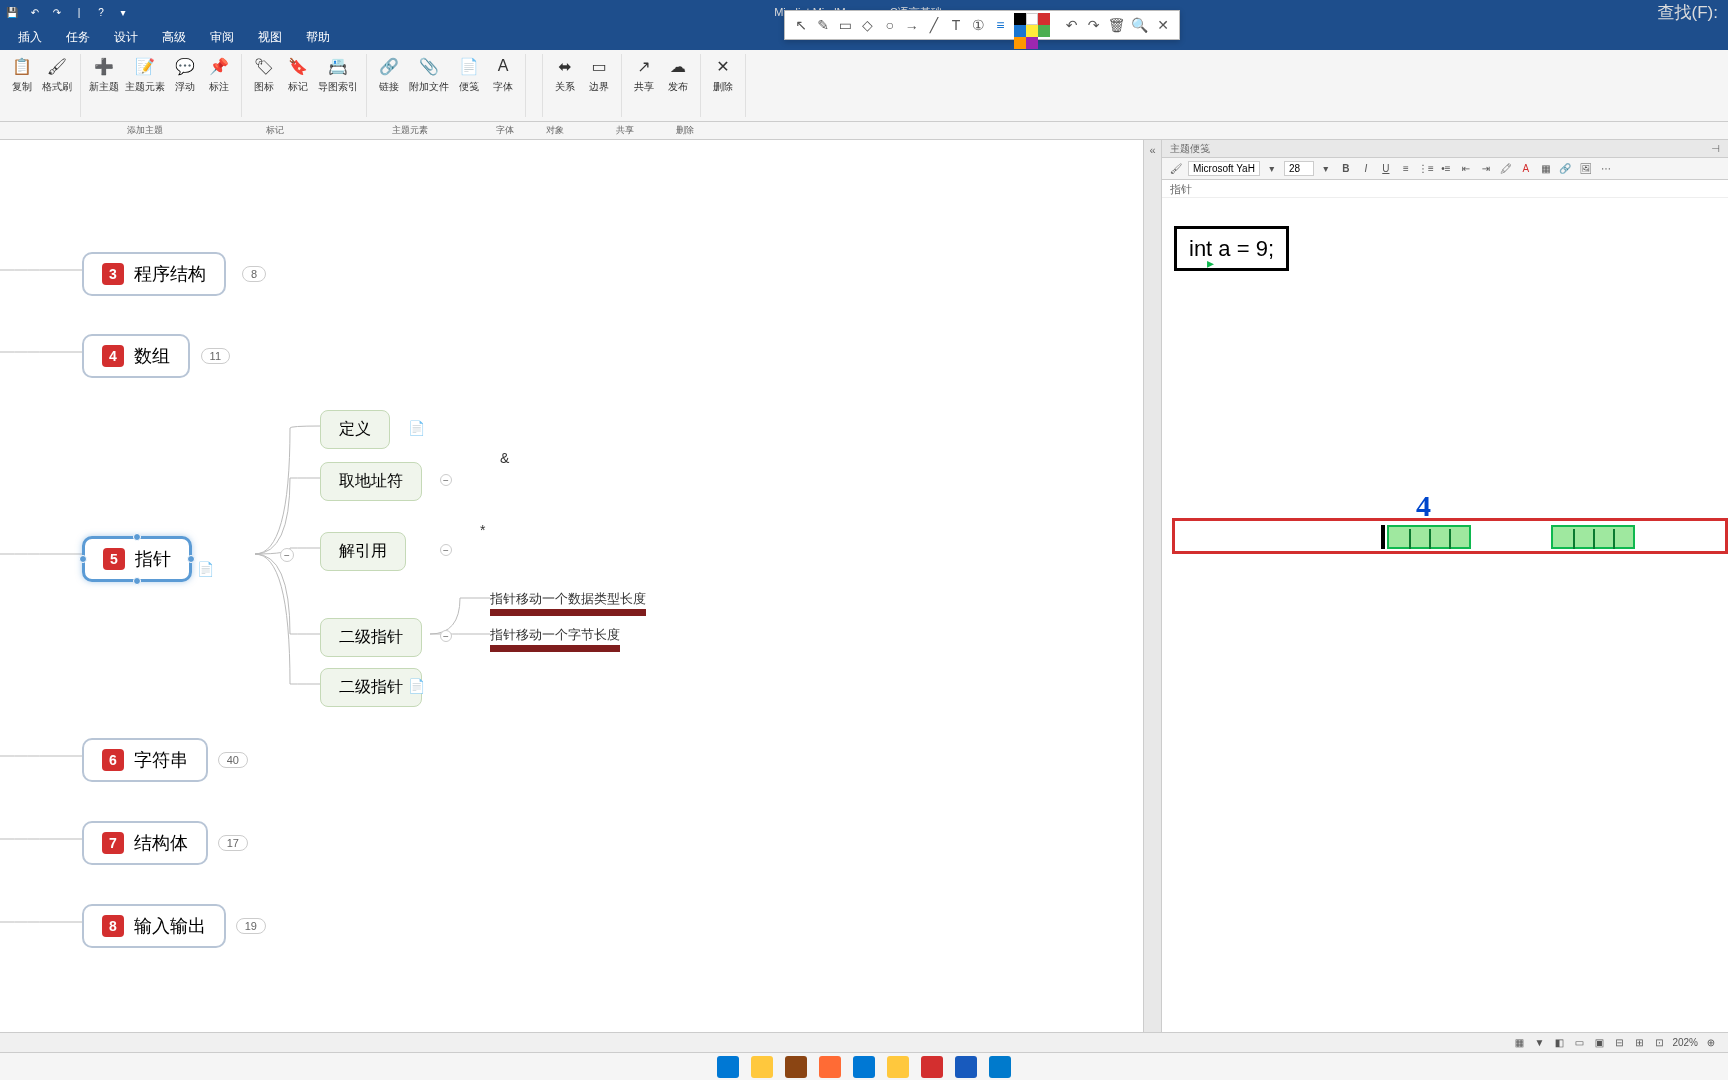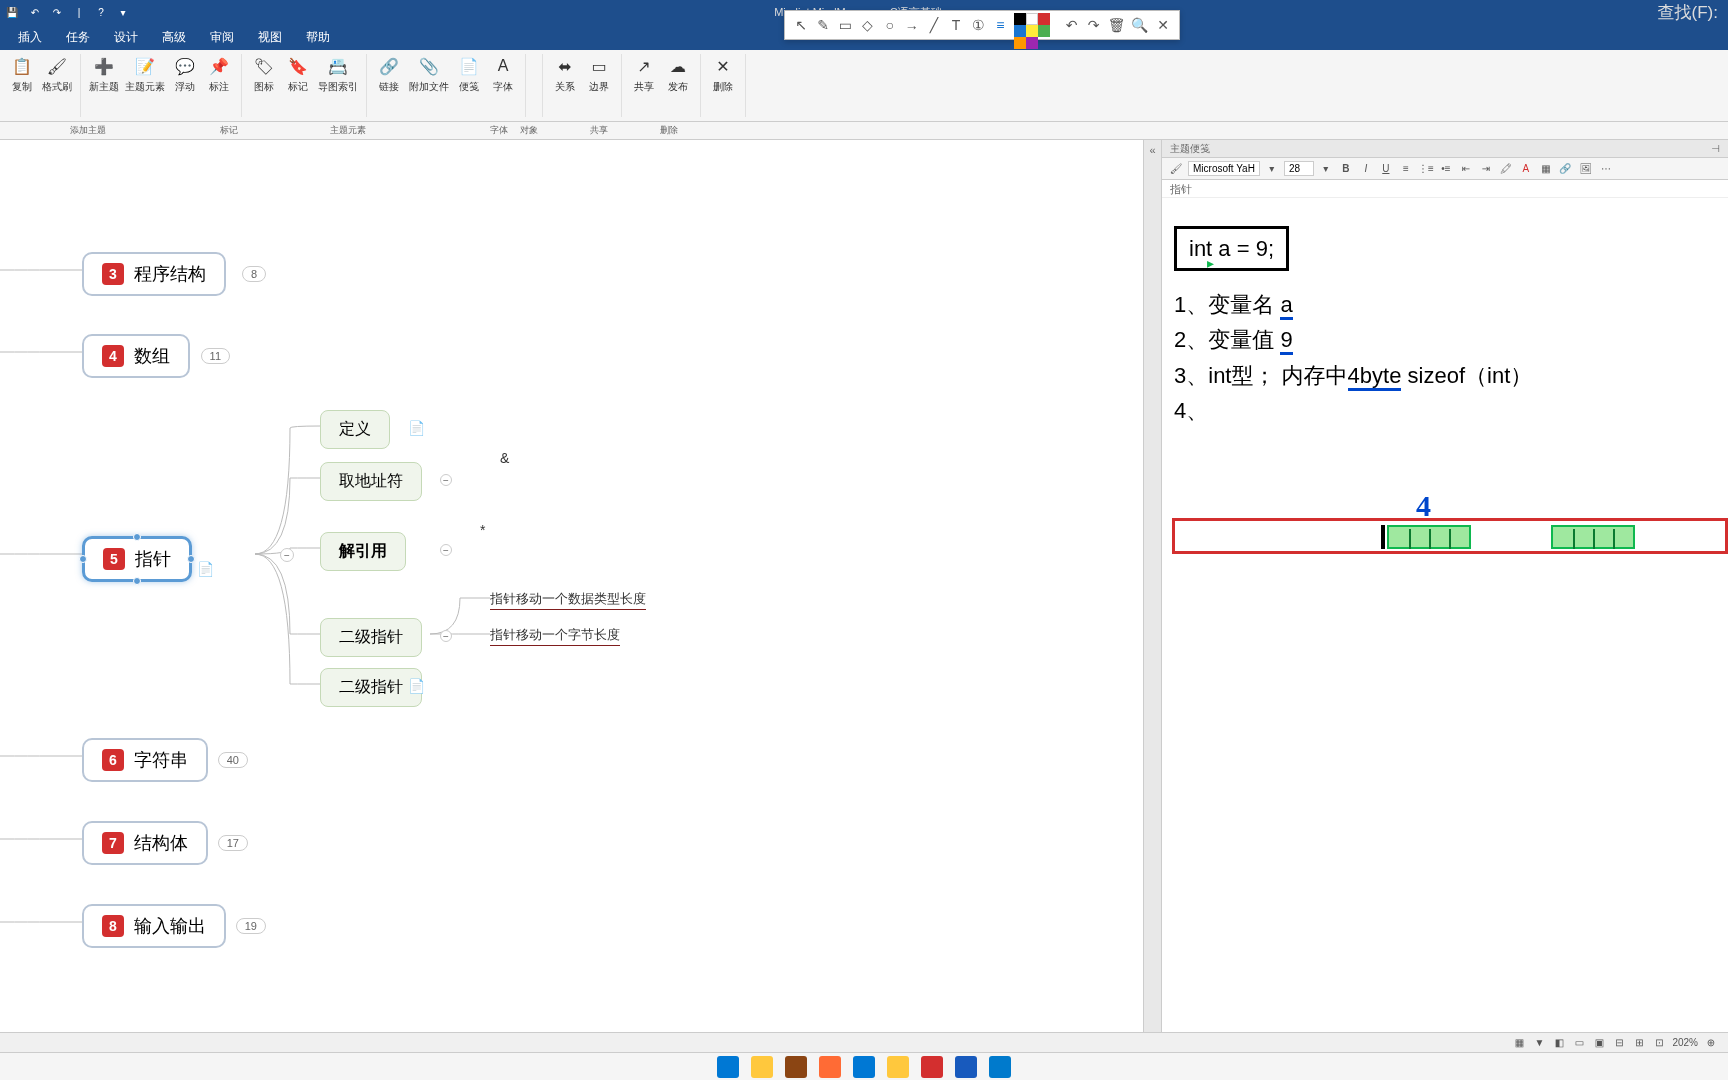--- a/index.html
+++ b/index.html
@@ -11,30 +11,30 @@
 .search-area{position:absolute;right:10px;color:#ddd;font-size:17px}
 .menubar{height:26px;background:#1e4e8c;display:flex;align-items:center;padding-left:8px;gap:4px}
 .menu-item{color:#fff;font-size:12px;padding:4px 10px;cursor:pointer}
 .ribbon{height:72px;background:#f5f5f5;border-bottom:1px solid #ccc;display:flex;align-items:flex-start;padding:4px 0}
 .ribbon-group{display:flex;flex-direction:column;align-items:center;height:100%;border-right:1px solid #e0e0e0;padding:0 8px;position:relative}
 .ribbon-btns{display:flex;gap:6px;flex:1}
 .ribbon-btn{display:flex;flex-direction:column;align-items:center;gap:2px;font-size:10px;color:#333;min-width:28px;cursor:pointer}
 .ribbon-icon{width:24px;height:24px;display:flex;align-items:center;justify-content:center;font-size:16px}
 .ribbon-label{font-size:10px;white-space:nowrap}
 .group-name-bar{height:18px;background:#f5f5f5;border-bottom:1px solid #ccc;display:flex;font-size:9px;color:#666}
-.group-name-item{text-align:left;padding-top:2px}
+.group-name-item{text-align:center;padding-top:2px}
 .content{display:flex;height:calc(100% - 164px)}
 .canvas{flex:1;background:#fff;position:relative;overflow:hidden;border-right:1px solid #ccc}
 .mindmap{position:absolute;left:0;top:0;width:810px;height:100%}
 .node{position:absolute;background:#fff;border:2px solid #b8c5d6;border-radius:10px;padding:8px 18px;display:flex;align-items:center;gap:10px;font-size:18px}
 .node.selected{border:3px solid #5b9bd5;box-shadow:0 0 6px rgba(91,155,213,.5)}
 .node-num{width:22px;height:22px;background:#d32f2f;color:#fff;border-radius:4px;display:flex;align-items:center;justify-content:center;font-size:14px;font-weight:bold}
 .node-count{position:absolute;right:-42px;top:50%;transform:translateY(-50%);border:1px solid #ccc;border-radius:10px;padding:1px 8px;font-size:11px;color:#666;background:#fff}
 .subnode{position:absolute;background:#f0f5ec;border:1px solid #c5d9b7;border-radius:8px;padding:8px 18px;font-size:16px;display:flex;align-items:center}
-.leaf{position:absolute;font-size:13px;color:#333;border-bottom:1px solid #7f1d1d;padding-bottom:1px}
+.leaf{position:absolute;font-size:13px;color:#333;border-bottom:7px solid #7f1d1d;padding-bottom:1px}
 .leaf-sym{position:absolute;font-size:14px;color:#333}
 .note-icon{position:absolute;width:16px;height:16px;color:#888;font-size:14px}
 .collapse-btn{position:absolute;width:14px;height:14px;border:1px solid #ccc;border-radius:50%;background:#fff;display:flex;align-items:center;justify-content:center;font-size:10px;color:#666}
 .panel-collapse{width:18px;background:#e8e8e8;border-right:1px solid #ccc;display:flex;align-items:flex-start;justify-content:center;padding-top:4px;font-size:11px;color:#666;cursor:pointer}
 .notes-panel{width:566px;background:#fff;display:flex;flex-direction:column}
 .notes-header{height:18px;background:#e8e8e8;border-bottom:1px solid #ccc;font-size:10px;color:#666;padding:2px 8px;display:flex;justify-content:space-between;align-items:center}
 .notes-toolbar{height:22px;background:#f5f5f5;border-bottom:1px solid #ccc;display:flex;align-items:center;gap:4px;padding:0 6px;font-size:10px}
 .nt-font{border:1px solid #ccc;background:#fff;padding:1px 4px;font-size:10px;min-width:70px}
 .nt-size{border:1px solid #ccc;background:#fff;padding:1px 4px;font-size:10px;width:30px}
 .nt-btn{width:16px;height:16px;display:flex;align-items:center;justify-content:center;color:#555;font-size:10px;cursor:pointer}
@@ -285,21 +285,21 @@
         <div class="collapse-btn" style="left: 280px; top: 408px;">−</div>
         <div class="subnode" style="left: 320px; top: 270px;">
           <span>定义</span>
         </div>
         <span class="note-icon" style="left: 408px; top: 280px;">📄</span>
         <div class="subnode" style="left: 320px; top: 322px;">
           <span>取地址符</span>
         </div>
         <span class="leaf-sym" style="left: 500px; top: 310px;">&amp;</span>
         <div class="collapse-btn" style="left: 440px; top: 334px; width: 12px; height: 12px;">−</div>
-        <div class="subnode" style="left: 320px; top: 392px; font-weight: bold;">
+        <div class="subnode" style="left: 320px; top: 392px;">
           <span>解引用</span>
         </div>
         <span class="leaf-sym" style="left: 480px; top: 382px;">*</span>
         <div class="collapse-btn" style="left: 440px; top: 404px; width: 12px; height: 12px;">−</div>
         <div class="subnode" style="left: 320px; top: 478px;">
           <span>二级指针</span>
         </div>
         <div class="collapse-btn" style="left: 440px; top: 490px; width: 12px; height: 12px;">−</div>
         <div class="subnode" style="left: 320px; top: 528px;">
           <span>二级指针</span>
@@ -349,26 +349,20 @@
       <span class="nt-btn">🔗</span>
       <span class="nt-btn">🖼</span>
       <span class="nt-btn">⋯</span>
     </div>
     <div class="notes-breadcrumb">指针</div>
     <div class="notes-content">
       <div class="code-box" style="position:relative">
         <span>int a = 9;</span>
         <span style="position:absolute;left:30px;bottom:-6px;color:#0fb84f;font-size:14px">▸</span>
       </div>
-      <div id="notes-lines">
-          <div><span>1、</span><span>变量名 </span><span class="underline-blue">a</span></div>
-          <div><span>2、</span><span>变量值 </span><span class="underline-blue">9</span></div>
-          <div><span>3、</span><span>int型；  内存中</span><span class="underline-blue">4byte</span><span>         sizeof（int）</span></div>
-          <div><span>4、</span><span></span></div>
-        </div>
       <div class="memory-diagram">
         <div class="mem-4">4</div>
         <div class="mem-bar">
           <div style="position:absolute;left:206px;top:4px;width:4px;height:24px;background:#000"></div>
           <div class="mem-block" style="left:212px;width:84px">
             <div class="mem-tick" style="left:20px"></div>
             <div class="mem-tick" style="left:40px"></div>
             <div class="mem-tick" style="left:60px"></div>
           </div>
           <div class="mem-block" style="left:376px;width:84px">

